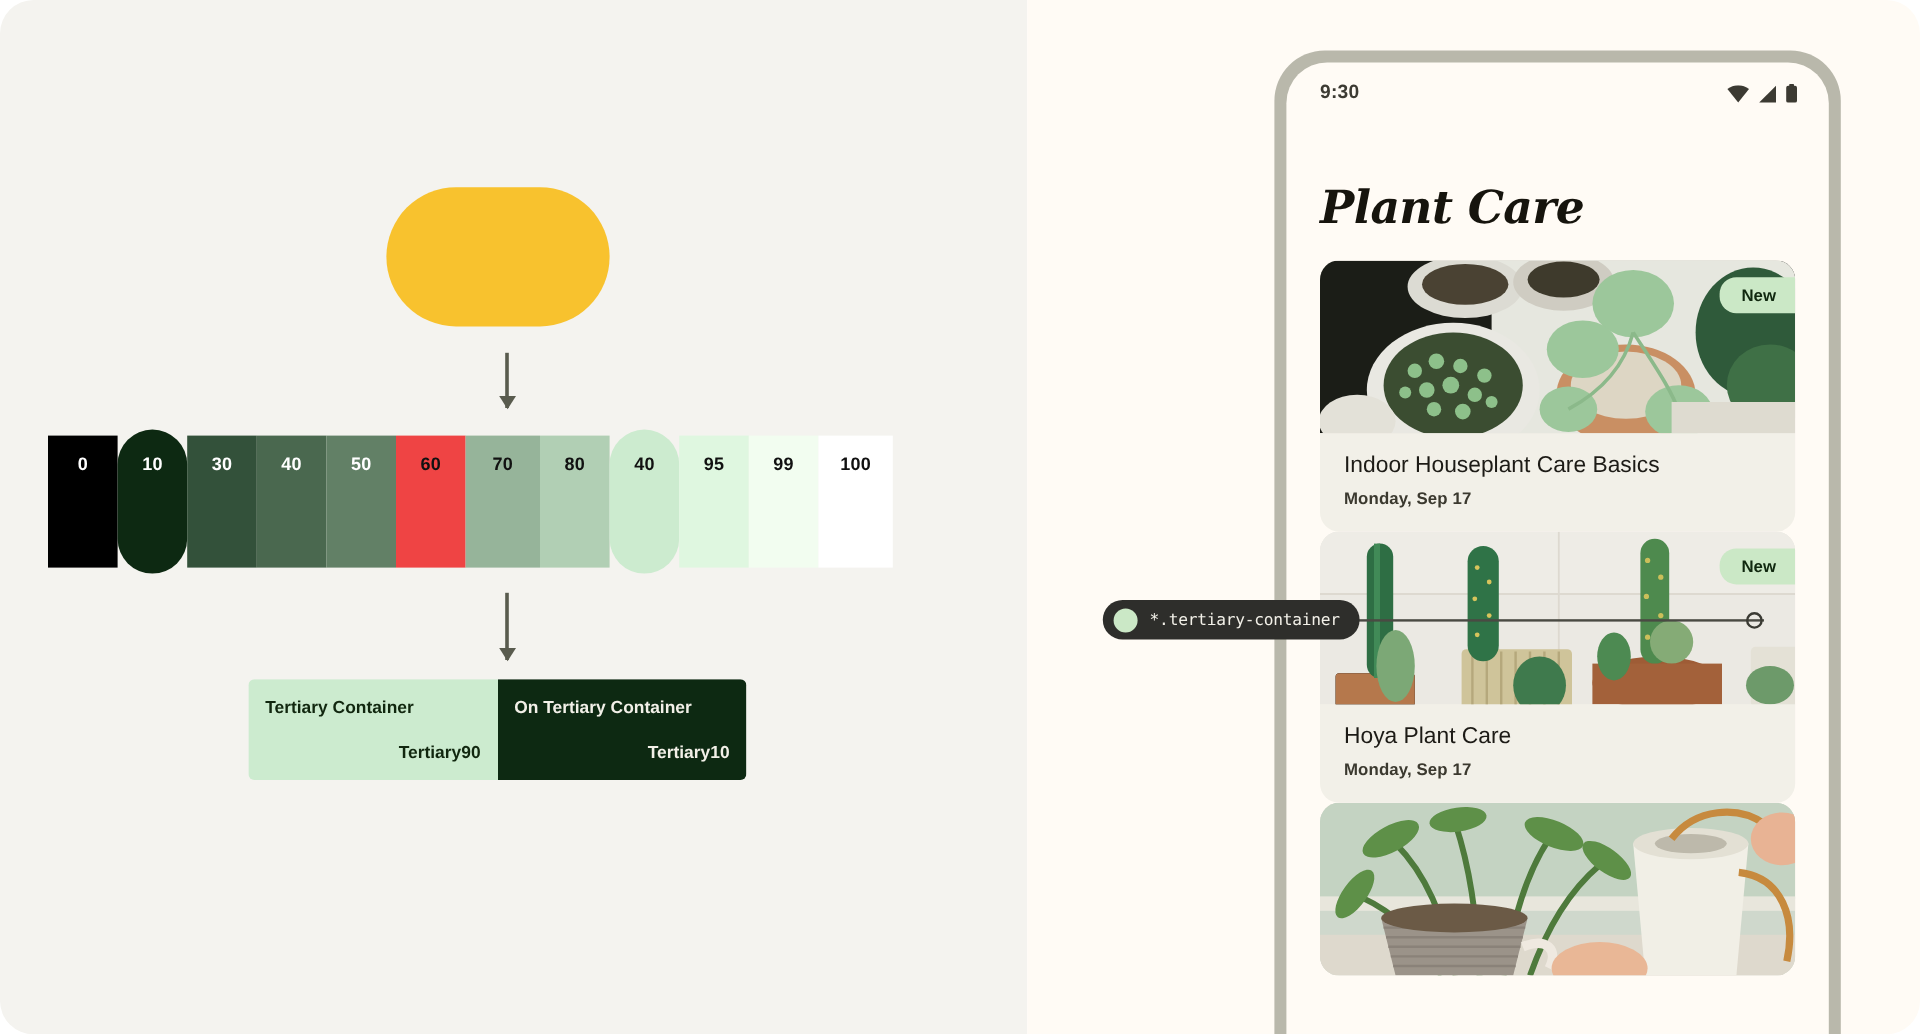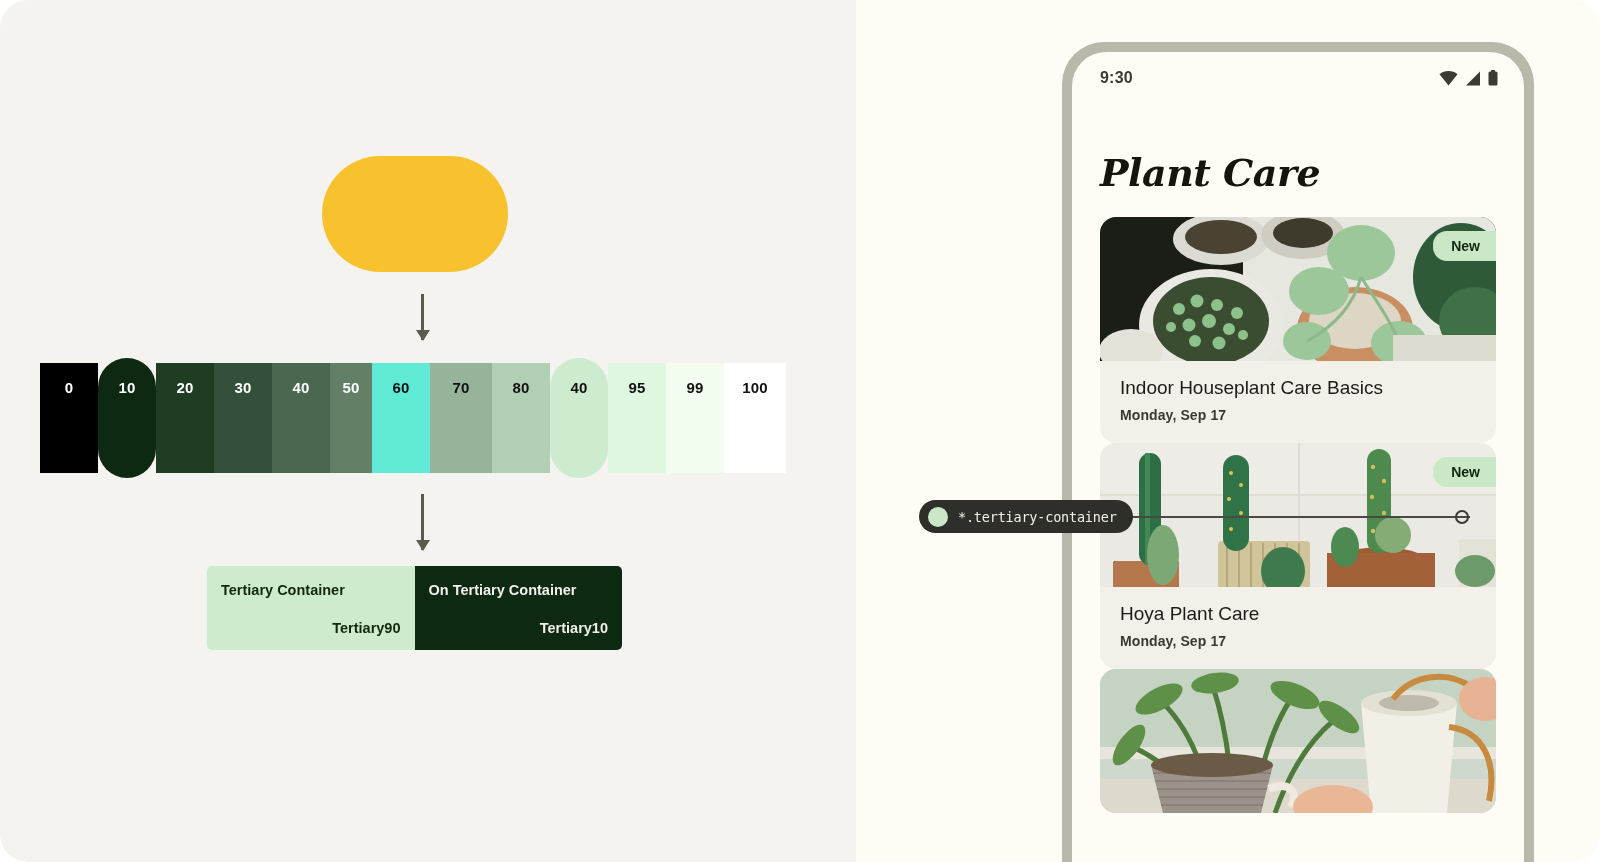--- a/index.html
+++ b/index.html
@@ -281,33 +281,30 @@
 
     <div class="arrow arrow-1"></div>
 
     <div class="palette">
         <div class="tone" style="width: 58px; background: rgb(0, 0, 0);">
           <span class="tone-label" style="color: rgb(255, 255, 255);">0</span>
         </div>
         <div class="tone pill" style="width: 58px; background: rgb(13, 41, 18);">
           <span class="tone-label" style="color: rgb(255, 255, 255);">10</span>
         </div>
-        <div class="tone" style="width: 58px; background: rgb(30, 61, 35);">
-          <span class="tone-label" style="color: rgb(255, 255, 255);">20</span>
-        </div>
         <div class="tone" style="width: 58px; background: rgb(51, 81, 58);">
           <span class="tone-label" style="color: rgb(255, 255, 255);">30</span>
         </div>
         <div class="tone" style="width: 58px; background: rgb(74, 104, 79);">
           <span class="tone-label" style="color: rgb(255, 255, 255);">40</span>
         </div>
-        <div class="tone" style="width: 42px; background: rgb(98, 128, 102);">
+        <div class="tone" style="width: 58px; background: rgb(98, 128, 102);">
           <span class="tone-label" style="color: rgb(255, 255, 255);">50</span>
         </div>
-        <div class="tone" style="width: 58px; background: #5eead4; text-align: center;">
+        <div class="tone" style="width: 58px; background: #ef4444; text-align: center;">
           <span class="tone-label" style="color: rgb(17, 17, 17);">60</span>
         </div>
         <div class="tone" style="width: 62px; background: rgb(150, 180, 154);">
           <span class="tone-label" style="color: rgb(17, 17, 17);">70</span>
         </div>
         <div class="tone" style="width: 58px; background: rgb(177, 207, 180);">
           <span class="tone-label" style="color: rgb(17, 17, 17);">80</span>
         </div>
         <div class="tone pill" style="width: 58px; background: rgb(204, 235, 207);">
           <span class="tone-label" style="color: rgb(17, 17, 17);">40</span>

